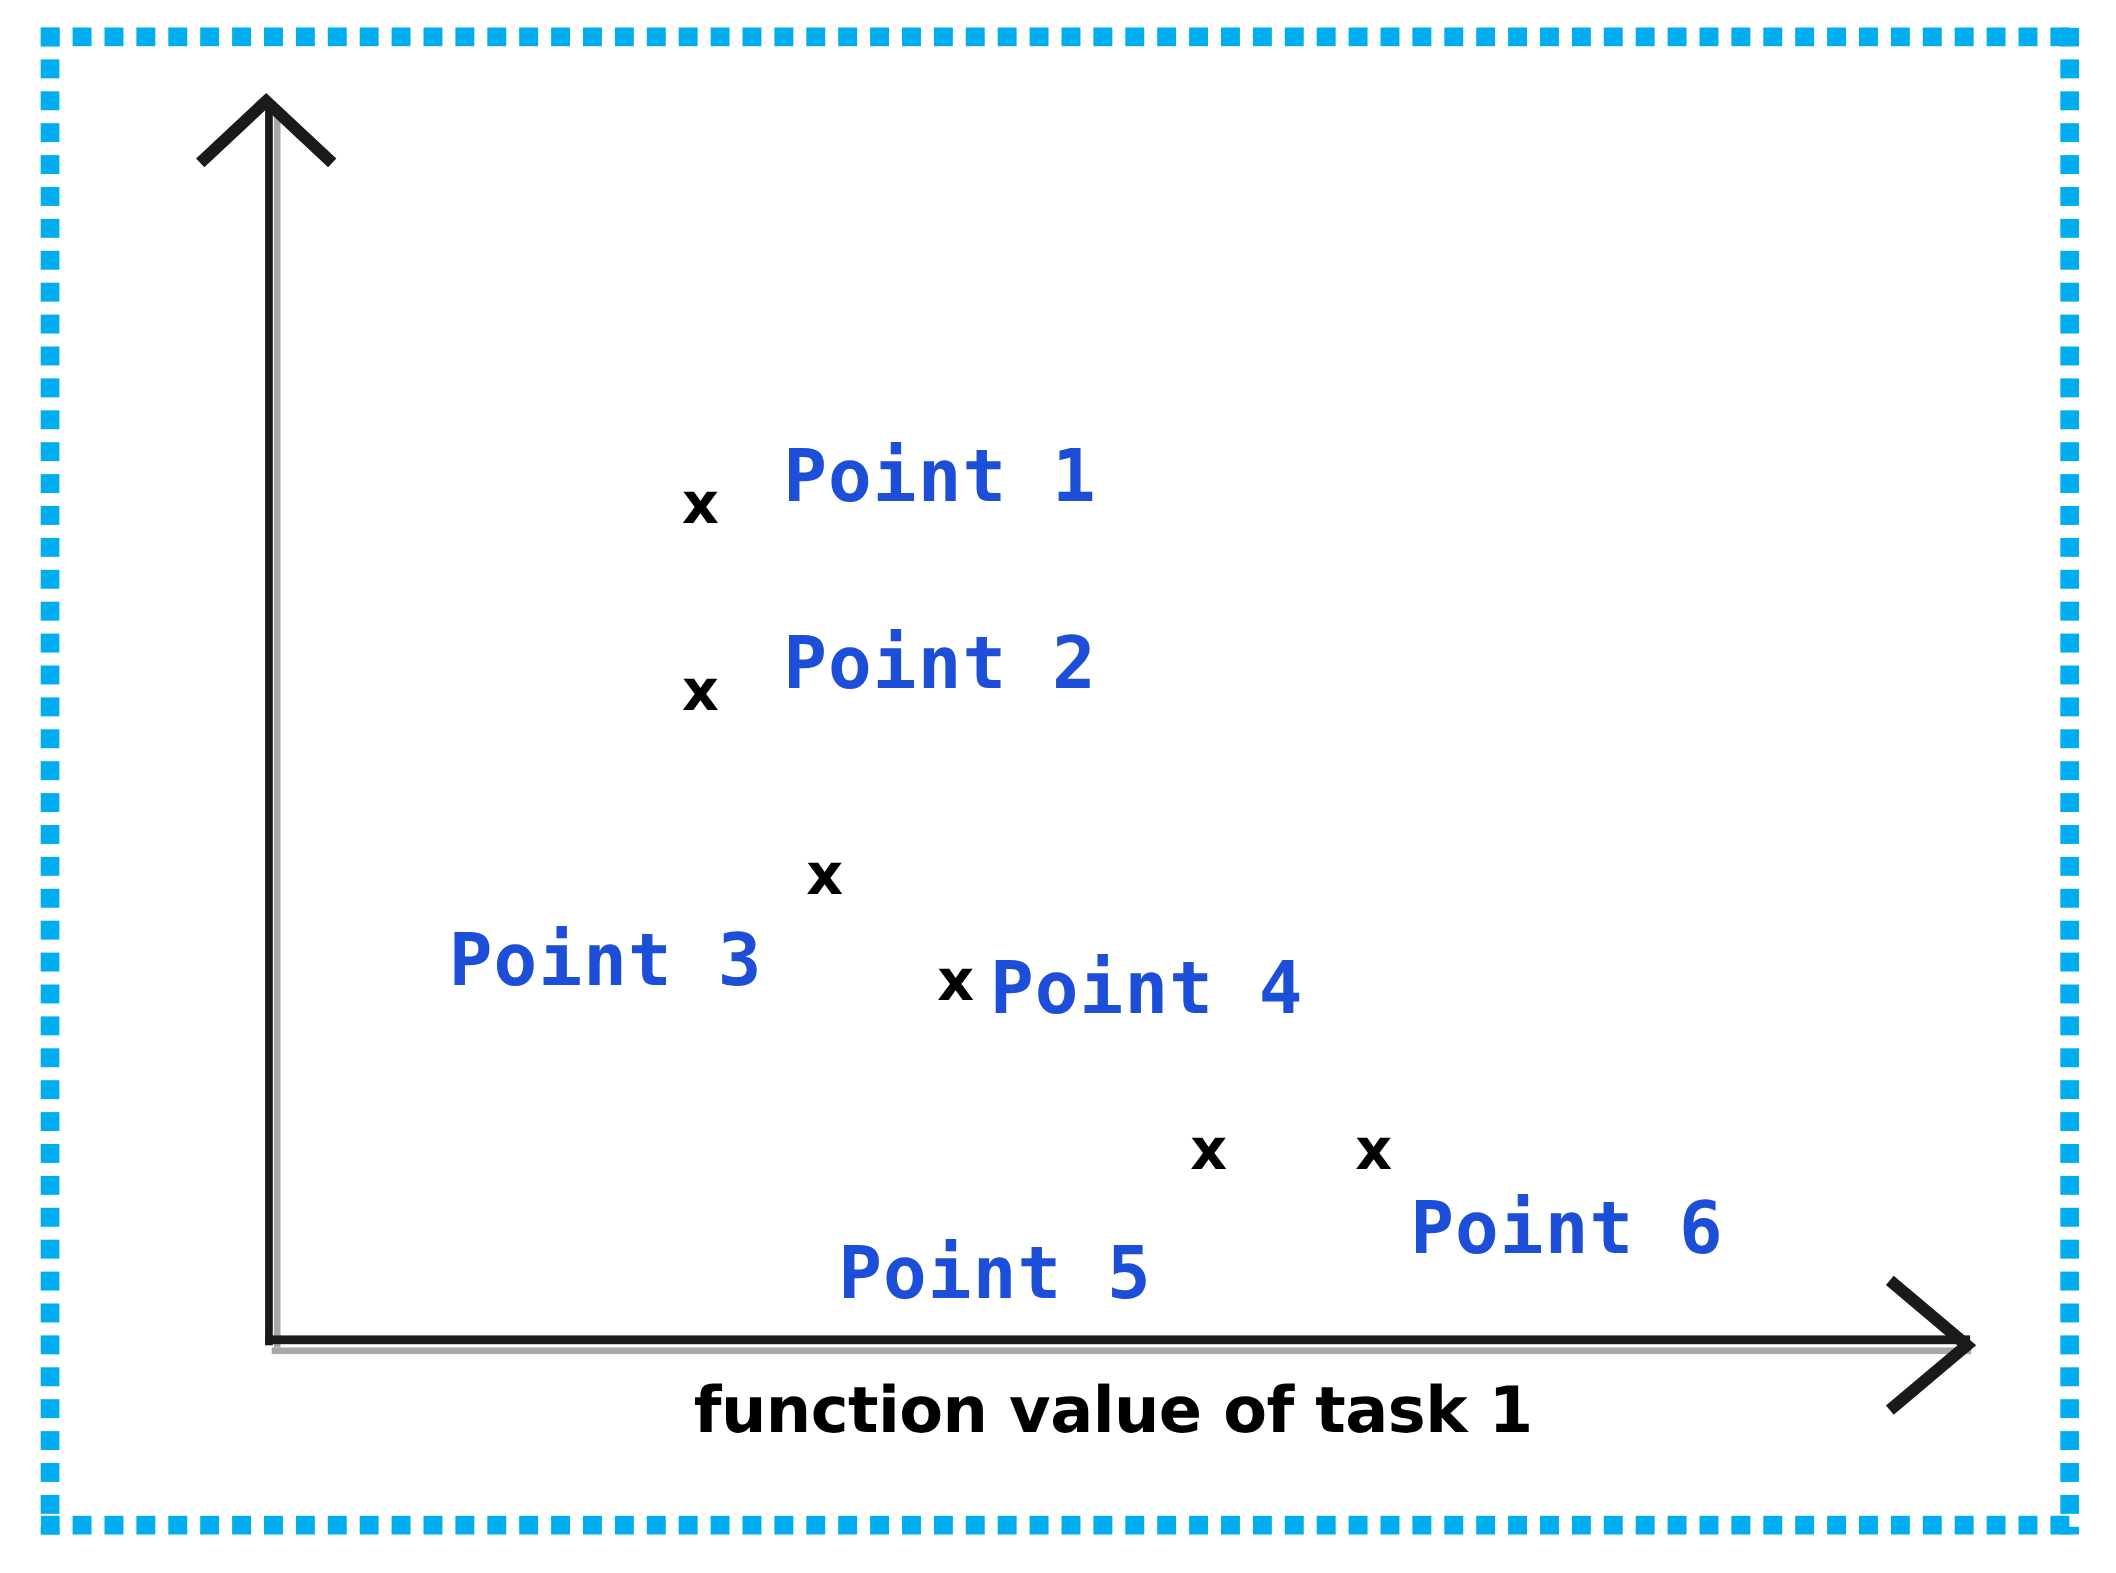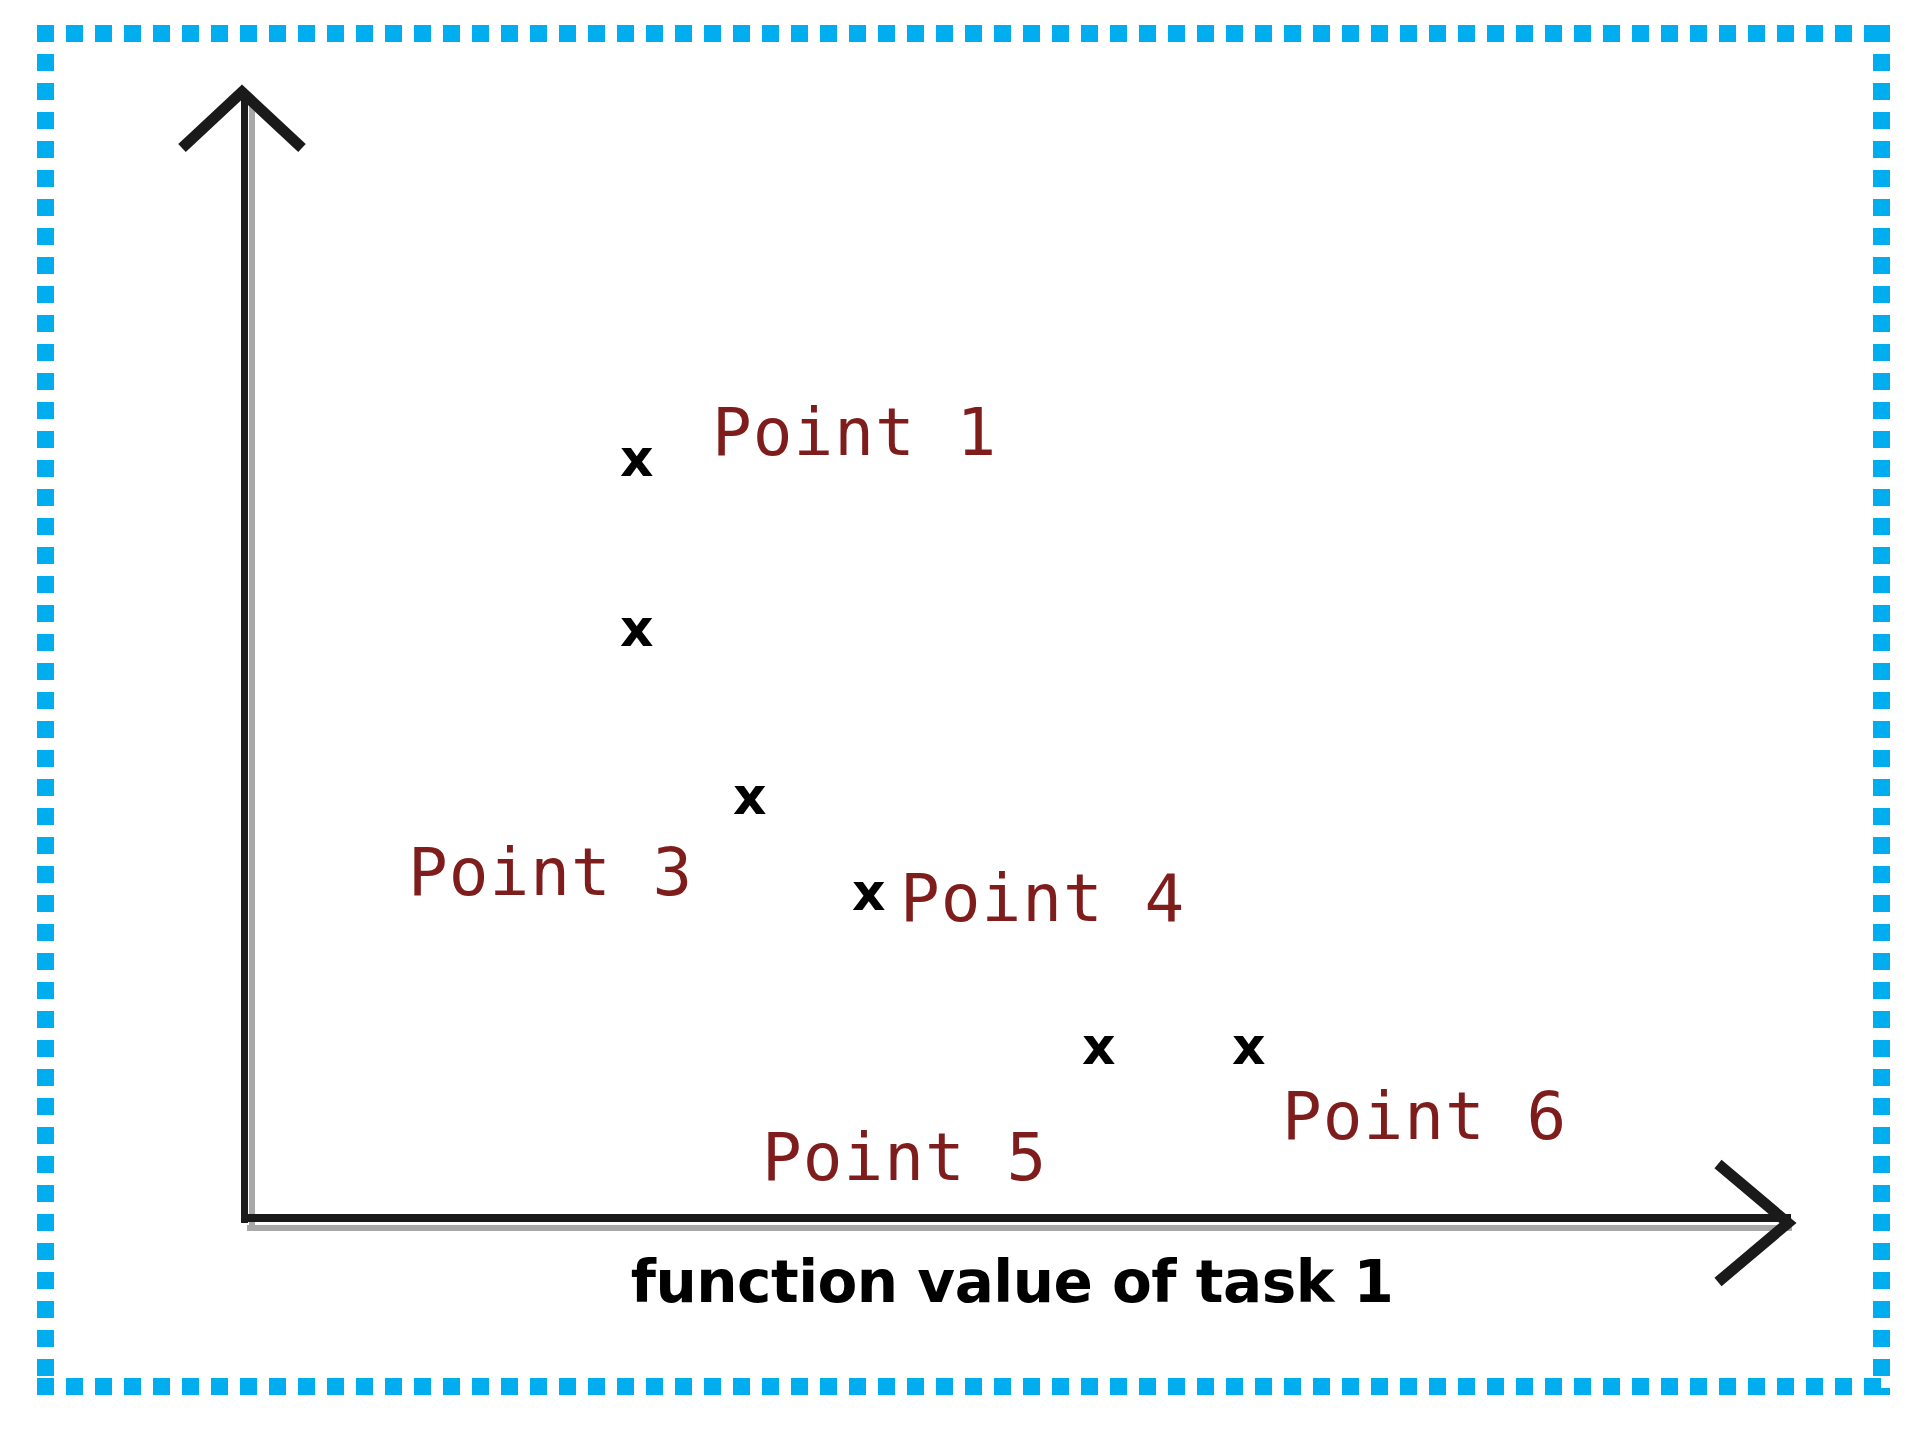--- a/index.html
+++ b/index.html
@@ -105,23 +105,23 @@
     position: absolute;
     color: #000000;
     font-family: "DejaVu Sans", sans-serif;
     font-weight: bold;
     font-size: 52px;
     line-height: 1;
     user-select: none;
   }
   .plabel {
     position: absolute;
-    color: #7f1d1d;
+    color: #1d4ed8;
     font-family: "DejaVu Sans Mono", monospace;
-    font-weight: normal;
+    font-weight: bold;
     font-size: 66px;
     line-height: 1;
     letter-spacing: 1px;
     white-space: nowrap;
   }
 </style>
 </head>
 <body>
 
 <div id="canvas">
@@ -149,20 +149,21 @@
   <div class="axis-title" id="x-axis-title">function value of task 1</div>
 
   <div class="axis-title" id="y-axis-title">
     
   </div>
 
   <div class="marker" id="m1" style="left: 620px; top: 432px;">x</div>
   <div class="plabel" id="l1" style="left: 712px; top: 400px;">Point 1</div>
 
   <div class="marker" id="m2" style="left: 620px; top: 602px;">x</div>
+  <div class="plabel" id="l2" style="left: 712px; top: 570px;">Point 2</div>
 
   <div class="marker" id="m3" style="left: 733px; top: 770px;">x</div>
   <div class="plabel" id="l3" style="left: 408px; top: 840px;">Point 3</div>
 
   <div class="marker" id="m4" style="left: 852px; top: 866px;">x</div>
   <div class="plabel" id="l4" style="left: 900px; top: 822px; margin-top: 44px;">Point 4</div>
 
   <div class="marker" id="m5" style="left: 1082px; top: 1020px;">x</div>
   <div class="plabel" id="l5" style="left: 762px; top: 1084px; margin-top: 41px;">Point 5</div>
 

